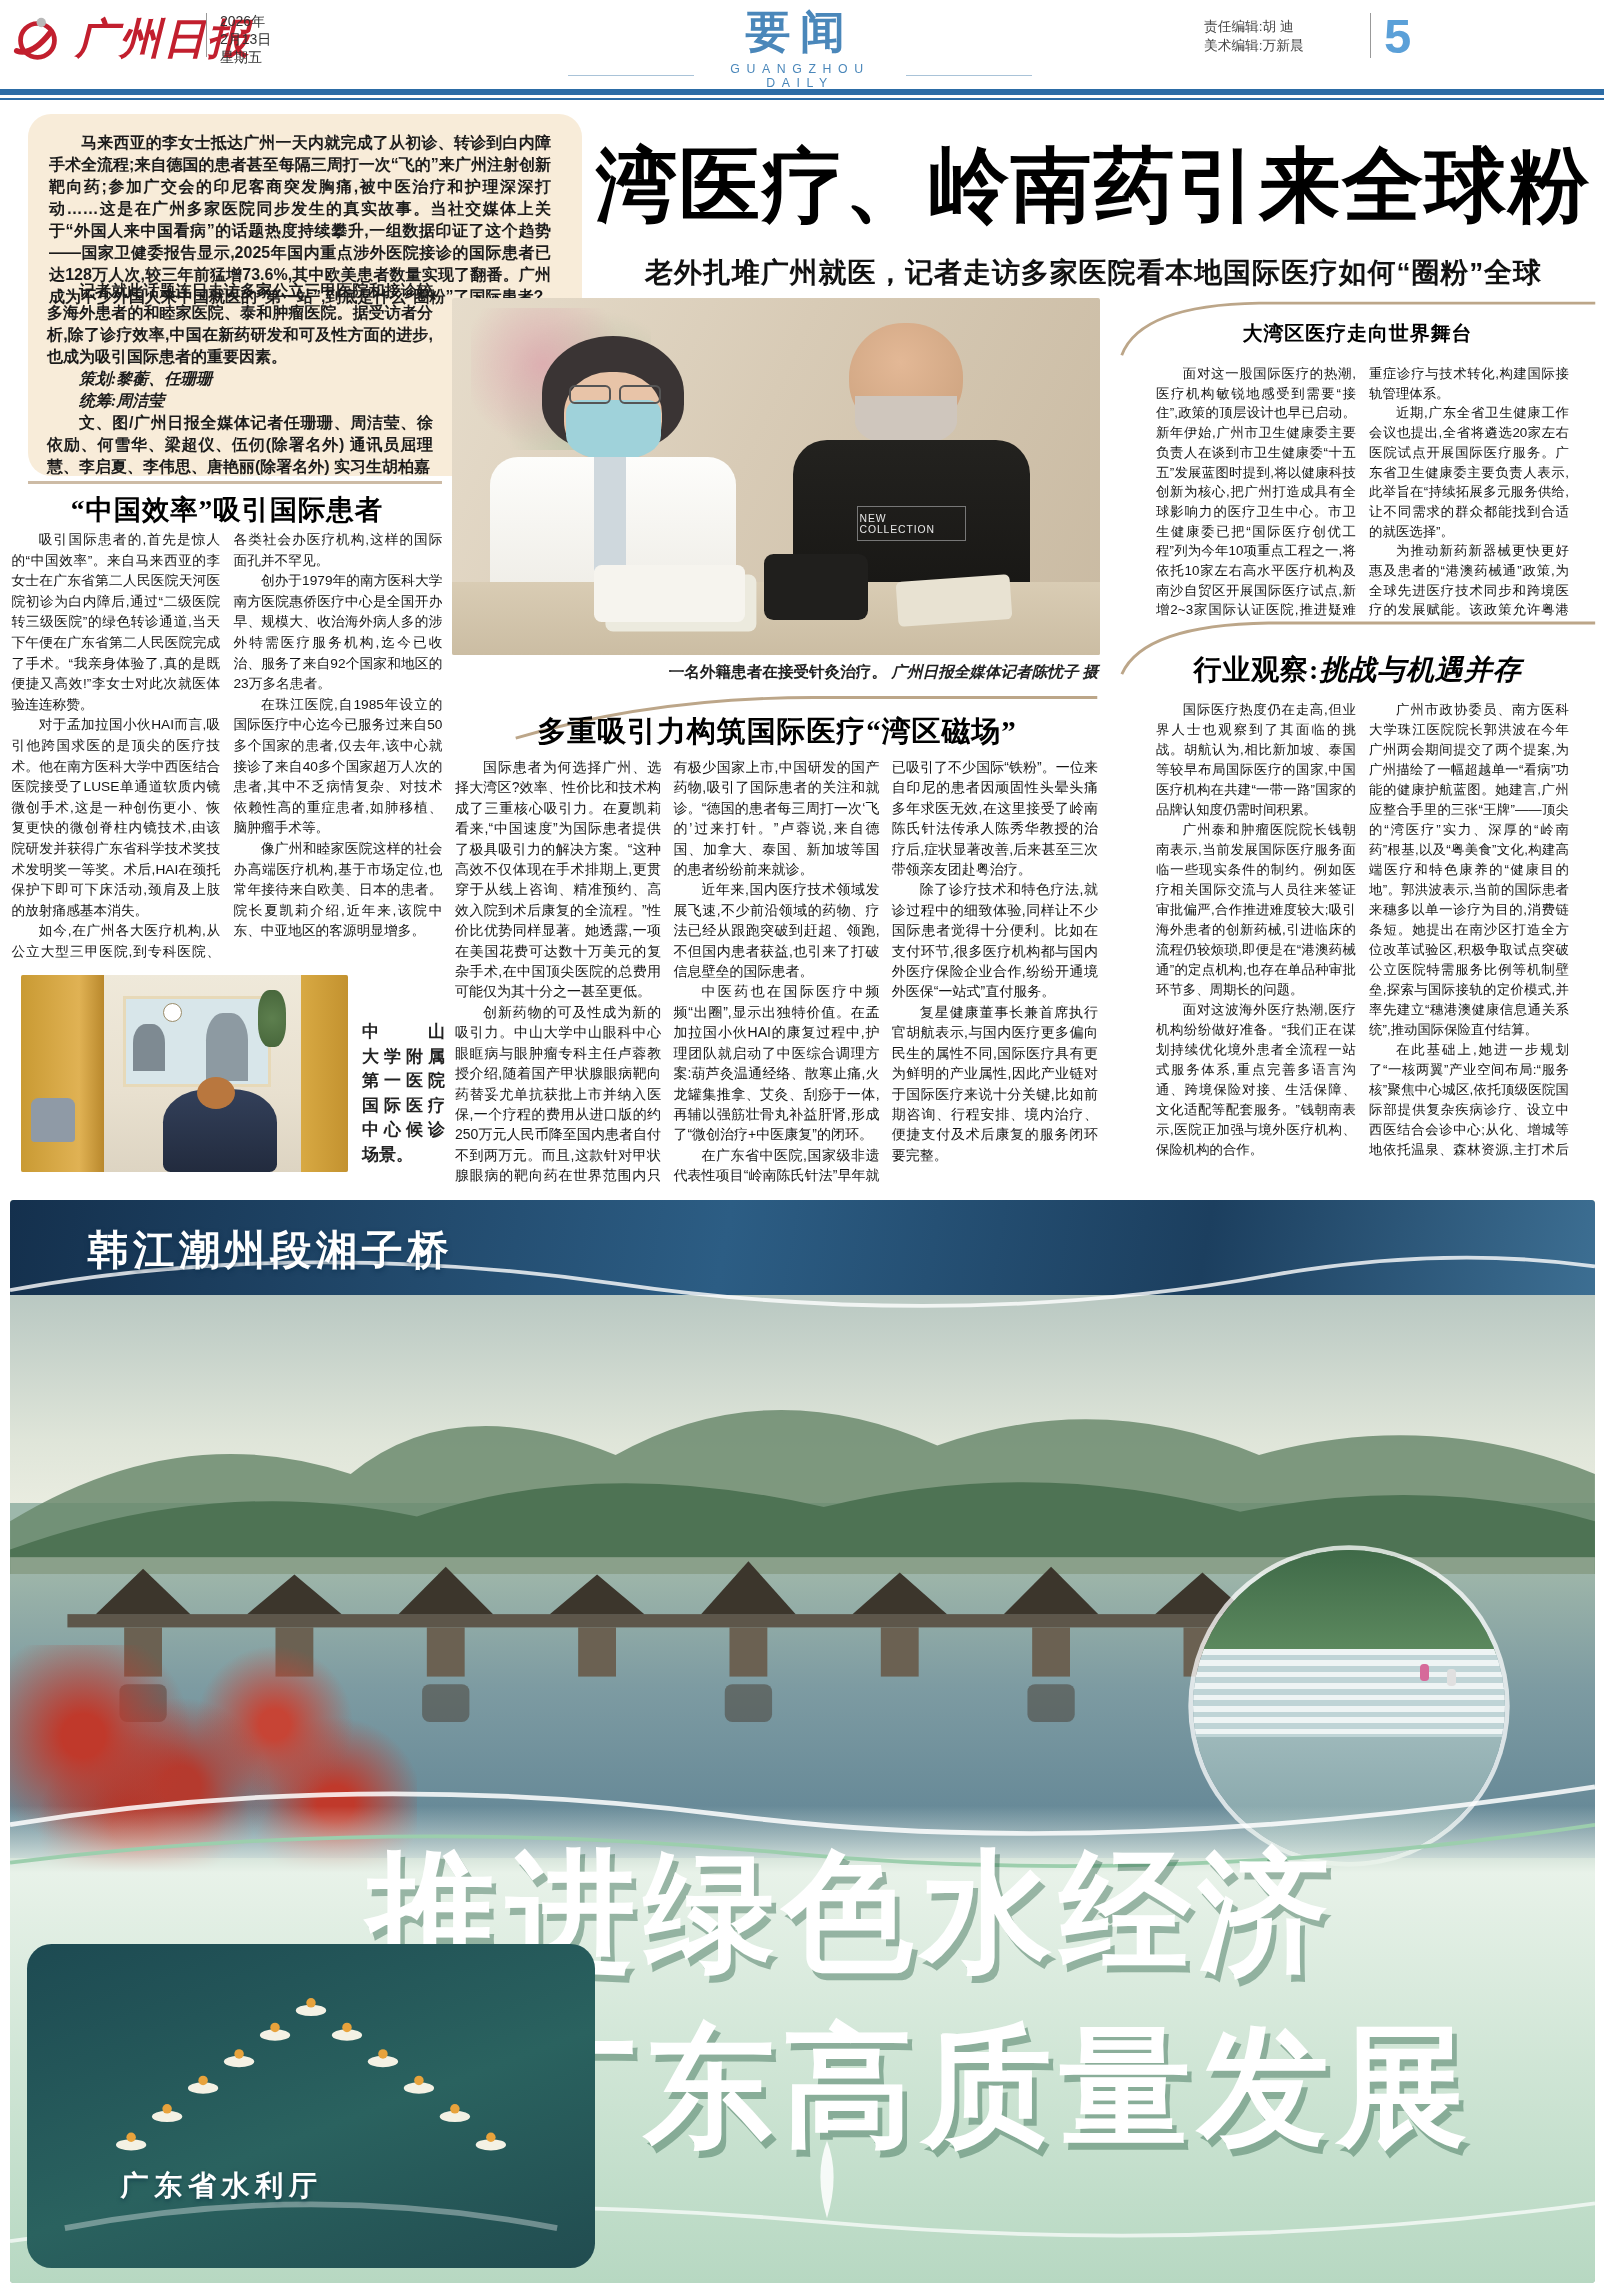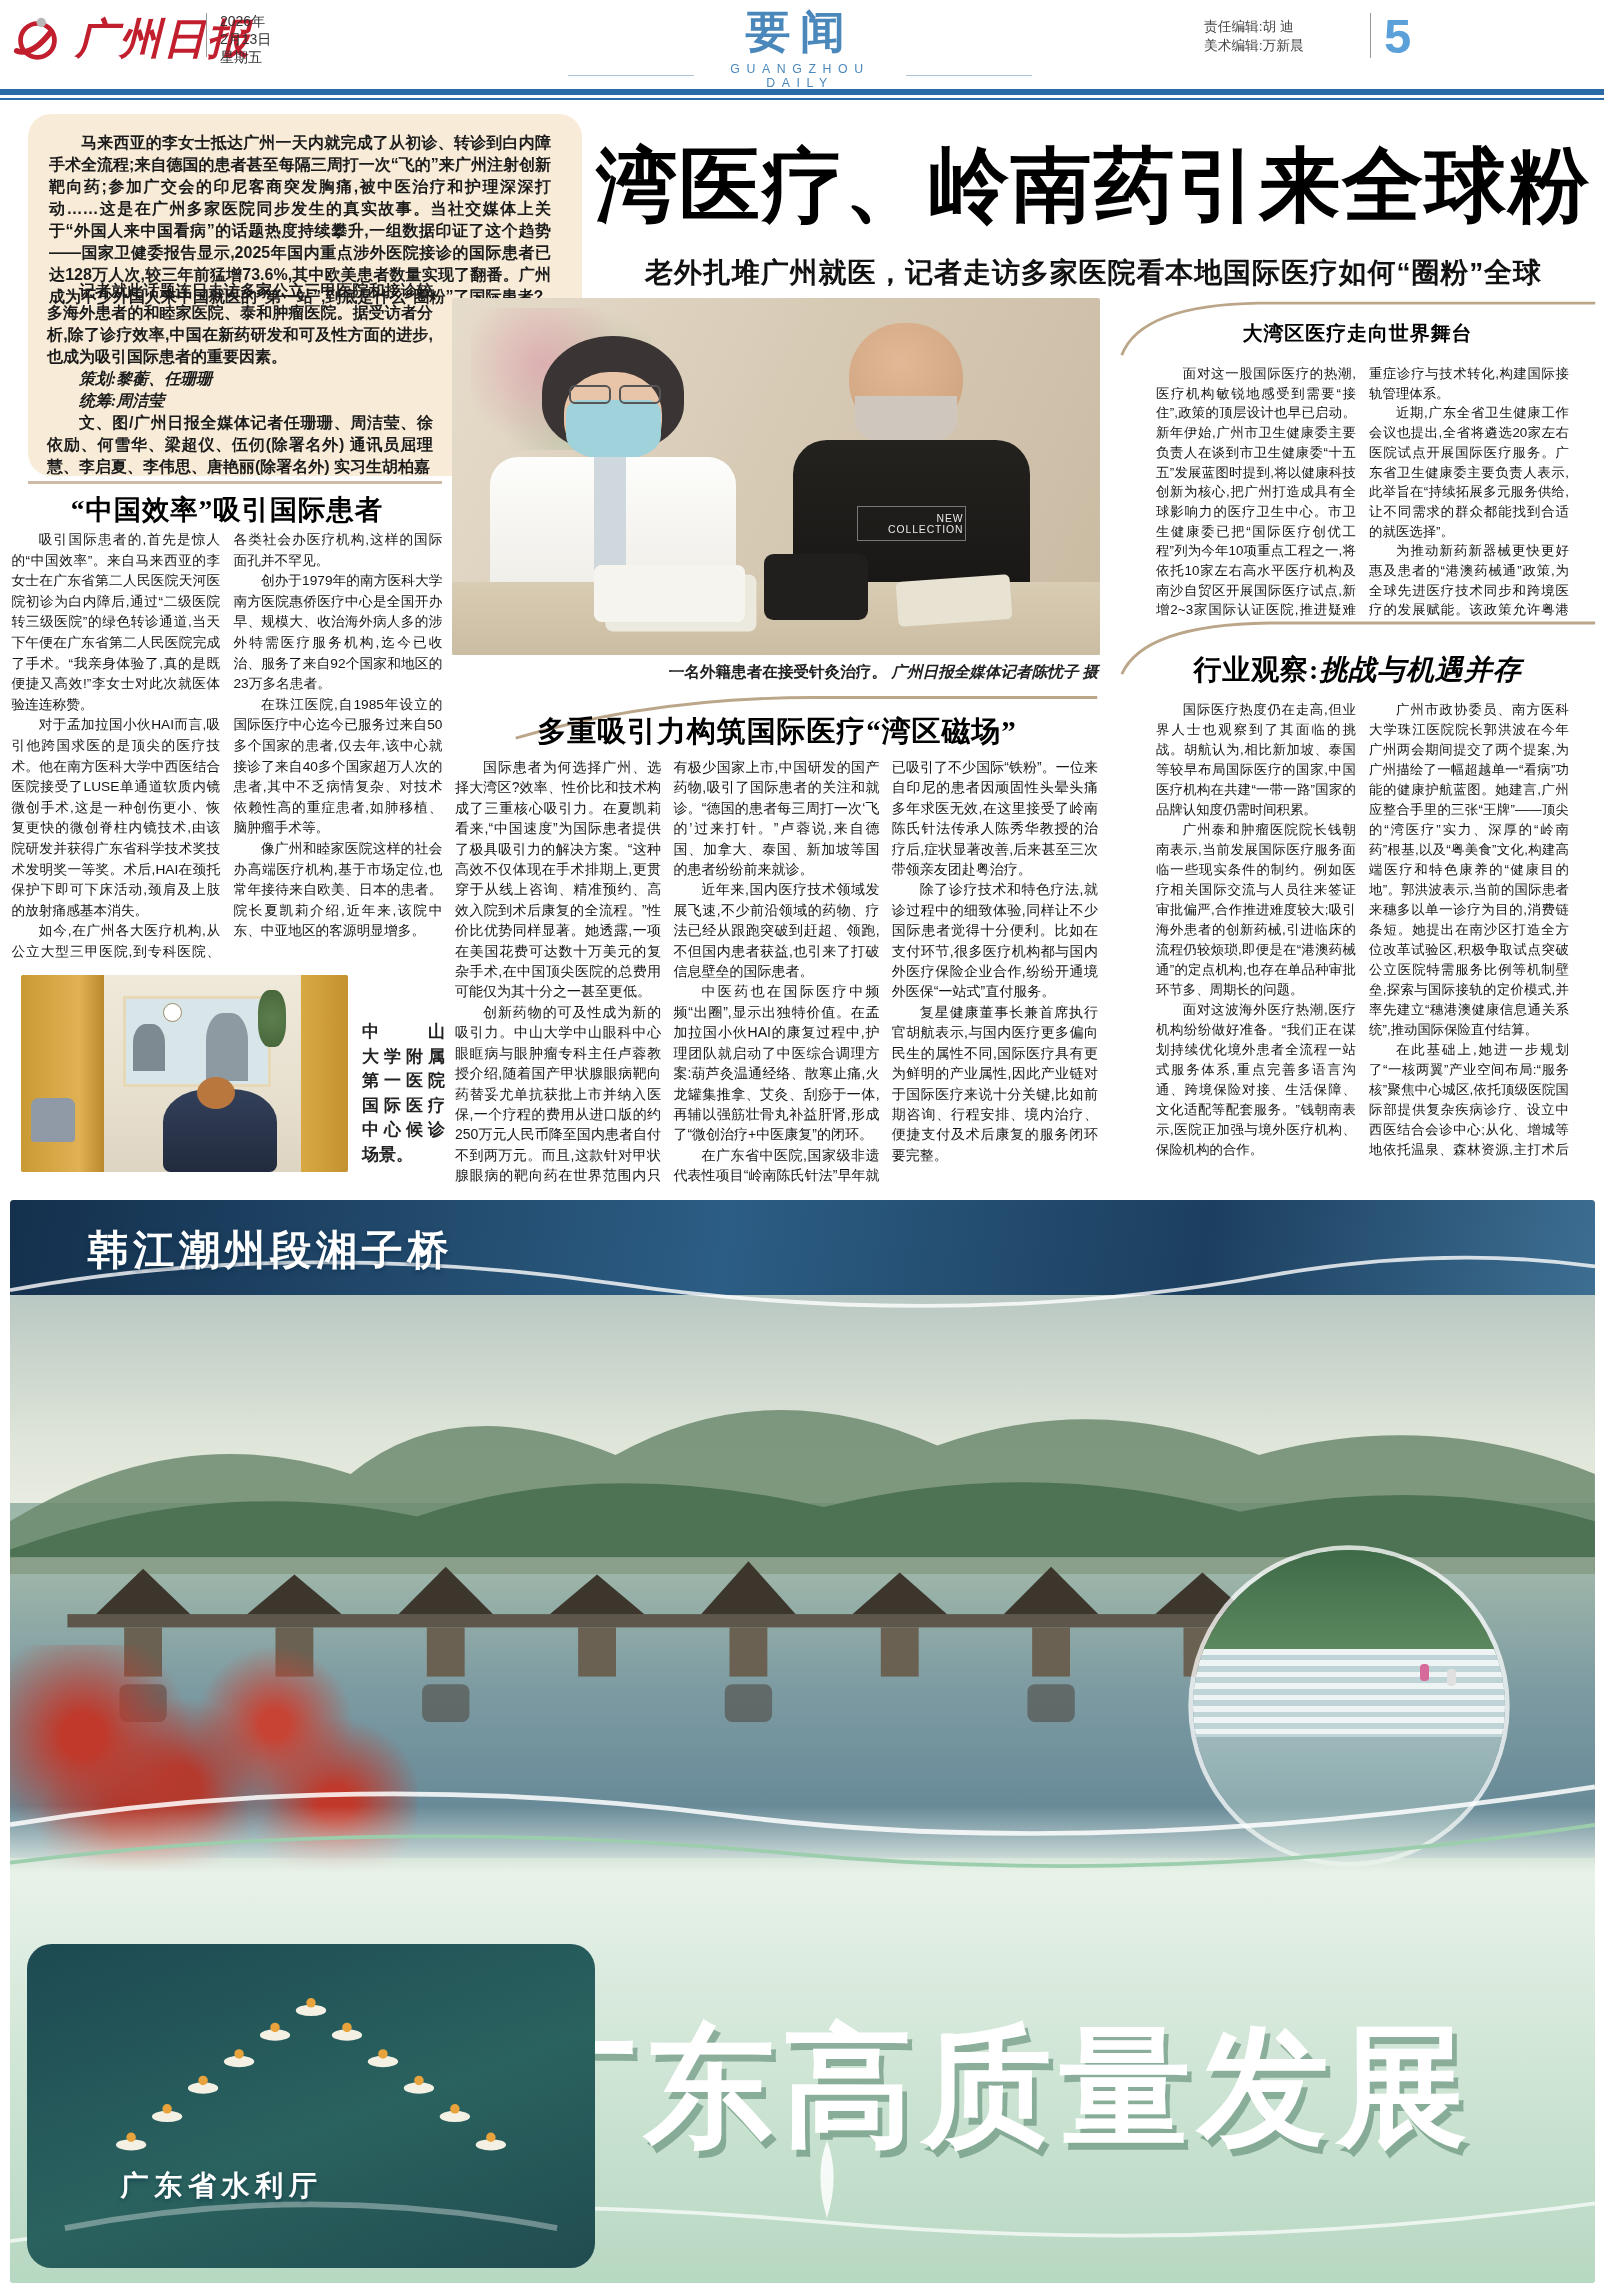--- a/index.html
+++ b/index.html
@@ -110,21 +110,21 @@
     <div class="sc" style="left:112px;top:74px;width:98px;height:91px;background:#e8c4a8;border-radius:46%;"></div>
     <div class="sc" style="left:114px;top:102px;width:95px;height:59px;background:#9fd2da;border-radius:13.2px 13.2px 40% 40%;"></div>
     <div class="sc" style="left:117px;top:87px;width:38px;height:15px;border:2.8px solid #555;border-radius:5.7px;"></div>
     <div class="sc" style="left:167px;top:87px;width:38px;height:15px;border:2.8px solid #555;border-radius:5.7px;"></div>
     <div class="sc" style="left:38px;top:159px;width:246px;height:198px;background:linear-gradient(180deg,#fdfdfb,#e9e6de);border-radius:28px 28px 0 0;"></div>
     <div class="sc" style="left:142px;top:159px;width:32px;height:114px;background:#cfd8dd;"></div>
 
     <div class="sc" style="left:397px;top:24.6px;width:114px;height:112px;background:radial-gradient(circle at 45% 35%,#e3b896,#caa07c);border-radius:48%;"></div>
     <div class="sc" style="left:403px;top:98px;width:102px;height:51px;background:#cfc6bd;border-radius:0 0 50% 50%;"></div>
     <div class="sc" style="left:341px;top:142px;width:237px;height:215px;background:linear-gradient(180deg,#23221f,#141311);border-radius:34px 34px 0 0;">
-      <div style="margin:66px auto 16px;width:104px;text-align:right;color:#e8e8e8;font-size:10.4px;letter-spacing:0.9px;border:0.9px solid #777;padding:5.7px 1.9px;">NEW COLLECTION</div>
+      <div style="margin:66px auto 16px;width:104px;text-align:left;color:#e8e8e8;font-size:10.4px;letter-spacing:0.9px;border:0.9px solid #777;padding:5.7px 1.9px;">NEW COLLECTION</div>
     </div>
 
     <div class="sc" style="left:0;top:284px;width:648px;height:73px;background:linear-gradient(180deg,#d9ccb4,#cbbda3);"></div>
     <div class="sc" style="left:142px;top:267px;width:151px;height:57px;background:#f6f4ee;border-radius:7.6px;box-shadow:11.4px 9.5px 0 #eceade;"></div>
     <div class="sc" style="left:312px;top:256px;width:104px;height:66px;background:#201f1d;border-radius:9.5px;"></div>
     <div class="sc" style="left:445px;top:280px;width:114px;height:45px;background:#e8e2d2;border-radius:5.7px;transform:rotate(-4deg);"></div>
   </div>
   <div class="abs caption" style="left:530px;top:662px;width:568px;text-align:right;">
     <b>一名外籍患者在接受针灸治疗。</b>
     <span class="kai">广州日报全媒体记者陈忧子 摄</span>
@@ -261,20 +261,21 @@
     <div class="sc" style="left:0;top:606px;width:1585px;height:477px;background:linear-gradient(180deg,rgba(238,245,238,0) 0%,#e8f2e9 14%,#cfe5d5 55%,#b7d8c2 100%);"></div>
 
     <svg class="sc" style="left:0;top:0;" width="1585" height="1083" viewBox="0 0 1675 1144">
       <path d="M0,95 Q300,40 640,88 Q1000,140 1340,78 Q1520,48 1675,70" fill="none" stroke="rgba(255,255,255,.8)" stroke-width="4"></path>
       <path d="M0,660 Q360,600 760,650 Q1150,700 1675,620" fill="none" stroke="rgba(255,255,255,.85)" stroke-width="5"></path>
       <path d="M0,700 Q400,650 820,690 Q1220,728 1675,660" fill="none" stroke="#9ccead" stroke-width="4"></path>
       <path d="M0,1100 Q420,1040 860,1080 Q1260,1116 1675,1060" fill="none" stroke="rgba(255,255,255,.7)" stroke-width="4"></path>
     </svg>
 
     <div class="sc poster-label" style="left:78px;top:23px;">韩江潮州段湘子桥</div>
+    <div class="sc slogan" style="left:208px;top:625px;width:1268px;">推进绿色水经济</div>
     <div class="sc slogan" style="left:170px;top:800px;width:1344px;">助力广东高质量发展</div>
 
     <div class="sc" style="left:17px;top:744px;width:568px;height:324px;border-radius:24.6px;overflow:hidden;background:linear-gradient(160deg,#1d4a52 0%,#2a625f 55%,#214c50 100%);">
       <svg width="568" height="324" viewBox="0 0 600 342">
         <g fill="#f4f1e4">
           <ellipse cx="300" cy="70" rx="16" ry="6"></ellipse>
             <ellipse cx="262" cy="96" rx="16" ry="6"></ellipse>
             <ellipse cx="338" cy="96" rx="16" ry="6"></ellipse>
           <ellipse cx="224" cy="124" rx="16" ry="6"></ellipse>
             <ellipse cx="376" cy="124" rx="16" ry="6"></ellipse>

